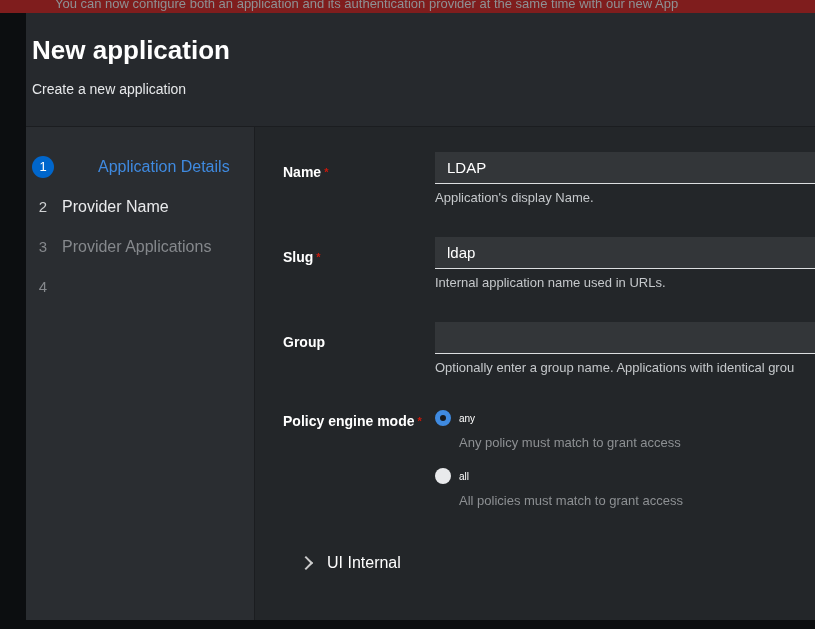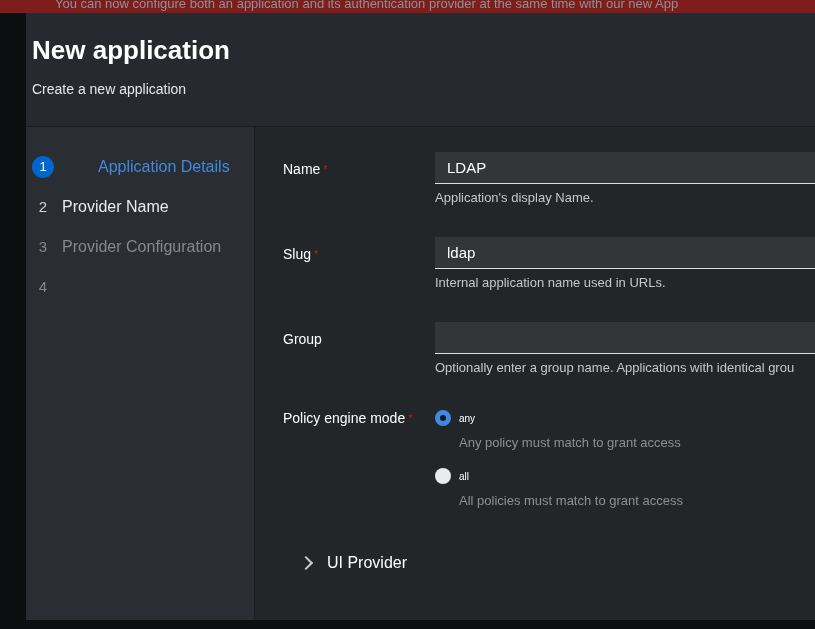--- a/index.html
+++ b/index.html
@@ -112,23 +112,23 @@
   .form-row {
     display: flex;
     align-items: flex-start;
     margin-bottom: 31px;
   }
   .form-label {
     width: 152px;
     flex: 0 0 auto;
     padding-top: 8px;
     font-size: 14px;
-    font-weight: 400;
-    color: #ffffff;
-    line-height: 18px;
+    font-weight: 700;
+    color: #ffffff;
+    line-height: 25px;
   }
   .required {
     color: #c9190b;
     font-size: 11px;
     margin-left: 3px;
     vertical-align: top;
   }
   .form-control { flex: 1; min-width: 0; }
   .text-input {
     display: block;
@@ -224,21 +224,21 @@
       <div class="step current">
         <span class="step-num">1</span>
         <span class="step-label">Application Details</span>
       </div>
       <div class="step">
         <span class="step-num">2</span>
         <span class="step-label">Provider Name</span>
       </div>
       <div class="step disabled">
         <span class="step-num">3</span>
-        <span class="step-label">Provider Configuration</span>
+        <span class="step-label">Provider Applications</span>
       </div>
       <div class="step disabled">
         <span class="step-num">4</span>
       </div>
     </div>
 
     <div class="wizard-content">
 
       <div class="form-row">
         <div class="form-label">
@@ -283,18 +283,18 @@
           <div class="radio-option">
             <span class="radio unchecked"></span>
             <span class="radio-label">all</span>
           </div>
           <div class="radio-help">All policies must match to grant access</div>
         </div>
       </div>
 
       <div class="expander">
         <span class="chevron"></span>
-        <span class="expander-label">UI Provider</span>
+        <span class="expander-label">UI Internal</span>
       </div>
 
     </div>
   </div>
 </div>
 
 </body></html>

